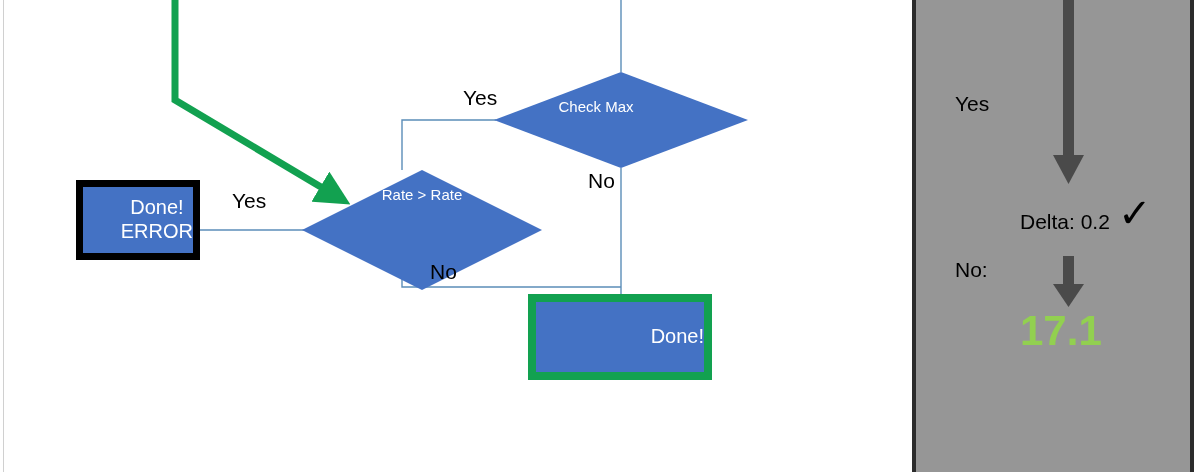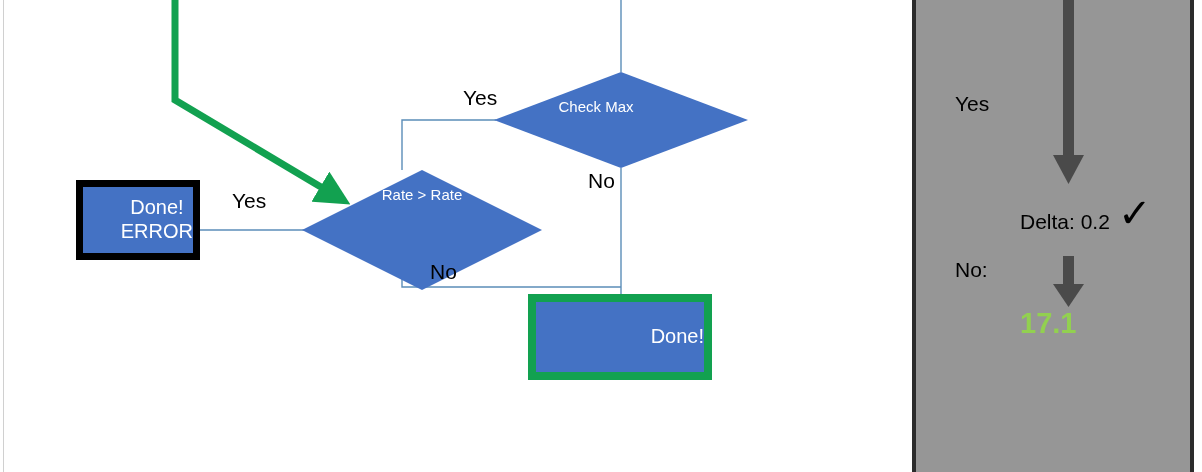--- a/index.html
+++ b/index.html
@@ -131,21 +131,21 @@
     color: #000000;
     font-size: 40px;
     line-height: 1;
     font-family: "DejaVu Sans", sans-serif;
   }
   #panel-value {
     position: absolute;
     left: 104px;
     top: 307px;
     color: #92D050;
-    font-size: 29px;
+    font-size: 42px;
     font-weight: bold;
     white-space: nowrap;
   }
 </style>
 </head>
 <body>
 
 <div id="stage">
 
   <div class="edge-hairline"></div>

